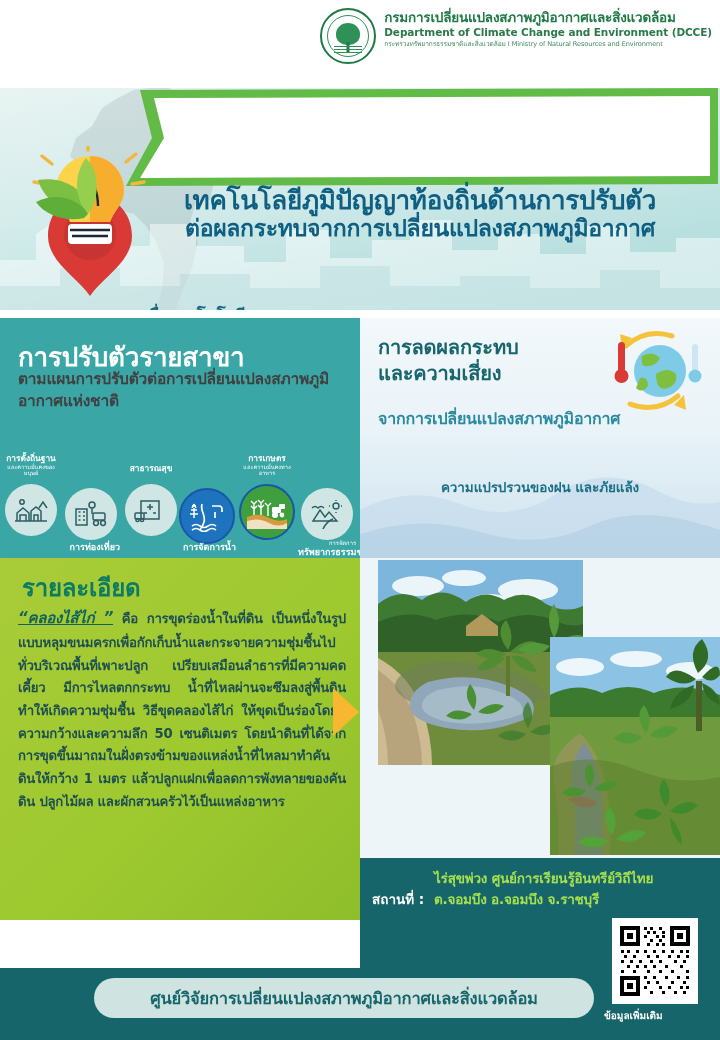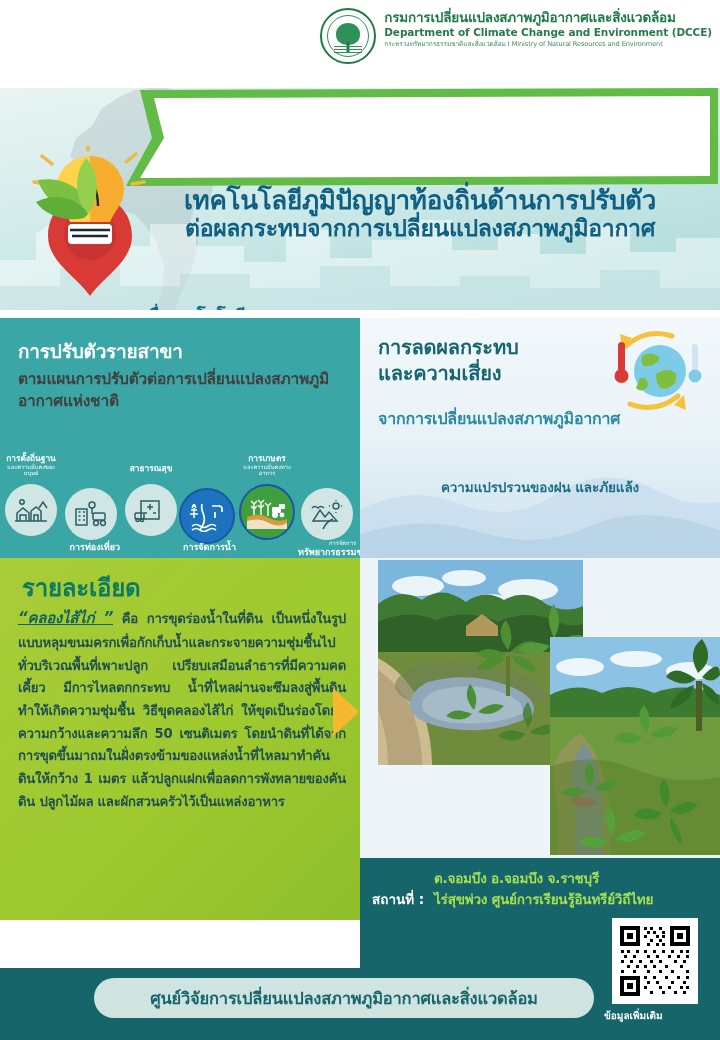--- a/index.html
+++ b/index.html
@@ -42,21 +42,21 @@
   .bulb{position:absolute;left:30px;top:58px;width:120px;height:150px;z-index:8;}
 
   .techname-label{position:absolute;left:148px;top:214px;font-size:16.5px;font-weight:bold;color:#176a7f;z-index:7;}
 
   
   .panel-left{position:absolute;left:0;top:318px;width:360px;height:240px;background:#3aa7a6;}
   .panel-right{position:absolute;left:360px;top:318px;width:360px;height:240px;overflow:hidden;
     background:linear-gradient(180deg,#f2f8fb 0%,#eaf3f8 45%,#dcebf3 72%,#cfe3ef 100%);}
   .panel-right .hills{position:absolute;left:0;bottom:0;width:360px;height:110px;}
 
-  .pl-h1{position:absolute;left:18px;top:18px;font-size:19px;font-weight:bold;color:#ffffff;letter-spacing:-.2px;text-align:right;}
+  .pl-h1{position:absolute;left:18px;top:18px;font-size:26px;font-weight:bold;color:#ffffff;letter-spacing:-.2px;text-align:right;}
   .pl-h2{position:absolute;left:18px;top:50px;width:330px;font-size:15.5px;font-weight:bold;color:#404040;
      line-height:1.45;letter-spacing:-.2px;}
 
   .pr-h1{position:absolute;left:18px;top:16px;width:215px;font-size:20px;font-weight:bold;color:#17656e;
      line-height:1.3;letter-spacing:-.2px;}
   .pr-h2{position:absolute;left:18px;top:88px;width:330px;font-size:16px;font-weight:bold;color:#2a8aa0;
      letter-spacing:-.2px;}
   .pr-sub{position:absolute;left:0;top:158px;width:360px;text-align:center;font-size:13.5px;
      font-weight:bold;color:#1d6f86;letter-spacing:-.1px;}
   .globe-ico{position:absolute;right:12px;top:8px;width:110px;height:92px;}
@@ -429,22 +429,22 @@
           <path d="M66 202 q18 -14 30 -6 q-14 14 -30 6 Z"></path>
         <path d="M58 204 q-22 -10 -30 2 q20 10 30 -2 Z"></path>
       </g>
       <path fill="#8a6f4a" d="M18 162 q16 -6 30 4 q-14 10 -30 -4 Z" opacity=".8"></path>
     </svg>
   </div>
 
   <div class="loc-bar">
     <div class="loc-label">สถานที่ :</div>
     <div class="loc-lines">
+      <div>ไร่สุขพ่วง ศูนย์การเรียนรู้อินทรีย์วิถีไทย</div>
       <div>ต.จอมบึง อ.จอมบึง จ.ราชบุรี</div>
-      <div>ไร่สุขพ่วง ศูนย์การเรียนรู้อินทรีย์วิถีไทย</div>
     </div>
   </div>
 
   <div class="footer">
     <div class="footer-pill">
       <span>ศูนย์วิจัยการเปลี่ยนแปลงสภาพภูมิอากาศและสิ่งแวดล้อม</span>
     </div>
   </div>
 
   <div class="qr-panel"></div>

